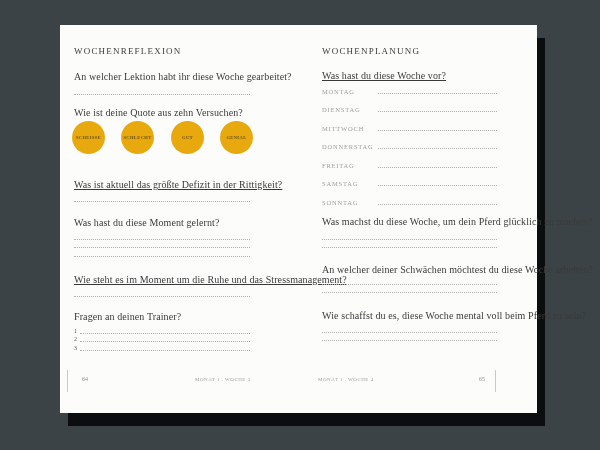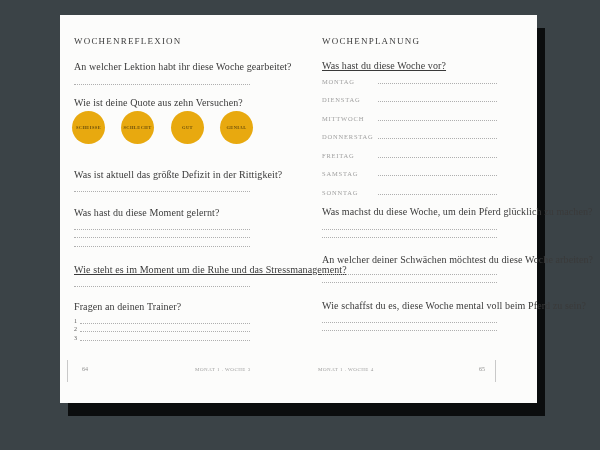--- a/index.html
+++ b/index.html
@@ -3,21 +3,21 @@
 <meta charset="utf-8">
 <style>
   html,body{margin:0;padding:0;}
   body{
     width:600px;height:450px;
     background:#3B4347;
     font-family:"Liberation Serif","DejaVu Serif",serif;
     position:relative;overflow:hidden;
   }
   .book{
-    position:absolute;left:60px;top:15px;width:477px;height:388px;
+    position:absolute;left:60px;top:25px;width:477px;height:388px;
     background:#FCFCFB;
     box-shadow:8px 13px 0 #0B0D0E;
   }
   .abs{position:absolute;}
   .page-title{
     font-size:9px;letter-spacing:1.2px;color:#3B3B3B;
     white-space:nowrap;
   }
   .question{
     font-size:10px;color:#3A3A3A;letter-spacing:.1px;white-space:nowrap;
@@ -65,21 +65,21 @@
     <div class="circle" style="left:61px;">
       <span>SCHLECHT</span>
       </div>
     <div class="circle" style="left:111px;">
       <span>GUT</span>
       </div>
     <div class="circle" style="left:160px;">
       <span>GENIAL</span>
       </div>
 
-    <div class="abs left-col question" style="top:154px;">Was ist aktuell das größte Defizit in der Rittigkeit?</div>
+    <div class="abs left-col question" style="top:154px;text-decoration:underline;">Was ist aktuell das größte Defizit in der Rittigkeit?</div>
     <div class="abs left-col dotline" style="top:176px;"></div>
 
     <div class="abs left-col question" style="top:192px;">Was hast du diese Moment gelernt?</div>
     <div class="abs left-col dotline" style="top:214px;"></div>
     <div class="abs left-col dotline" style="top:222px;"></div>
     <div class="abs left-col dotline" style="top:231px;"></div>
 
     <div class="abs left-col question" style="top:249px;text-decoration:underline;">Wie steht es im Moment um die Ruhe und das Stressmanagement?</div>
     <div class="abs left-col dotline" style="top:271px;"></div>
 

